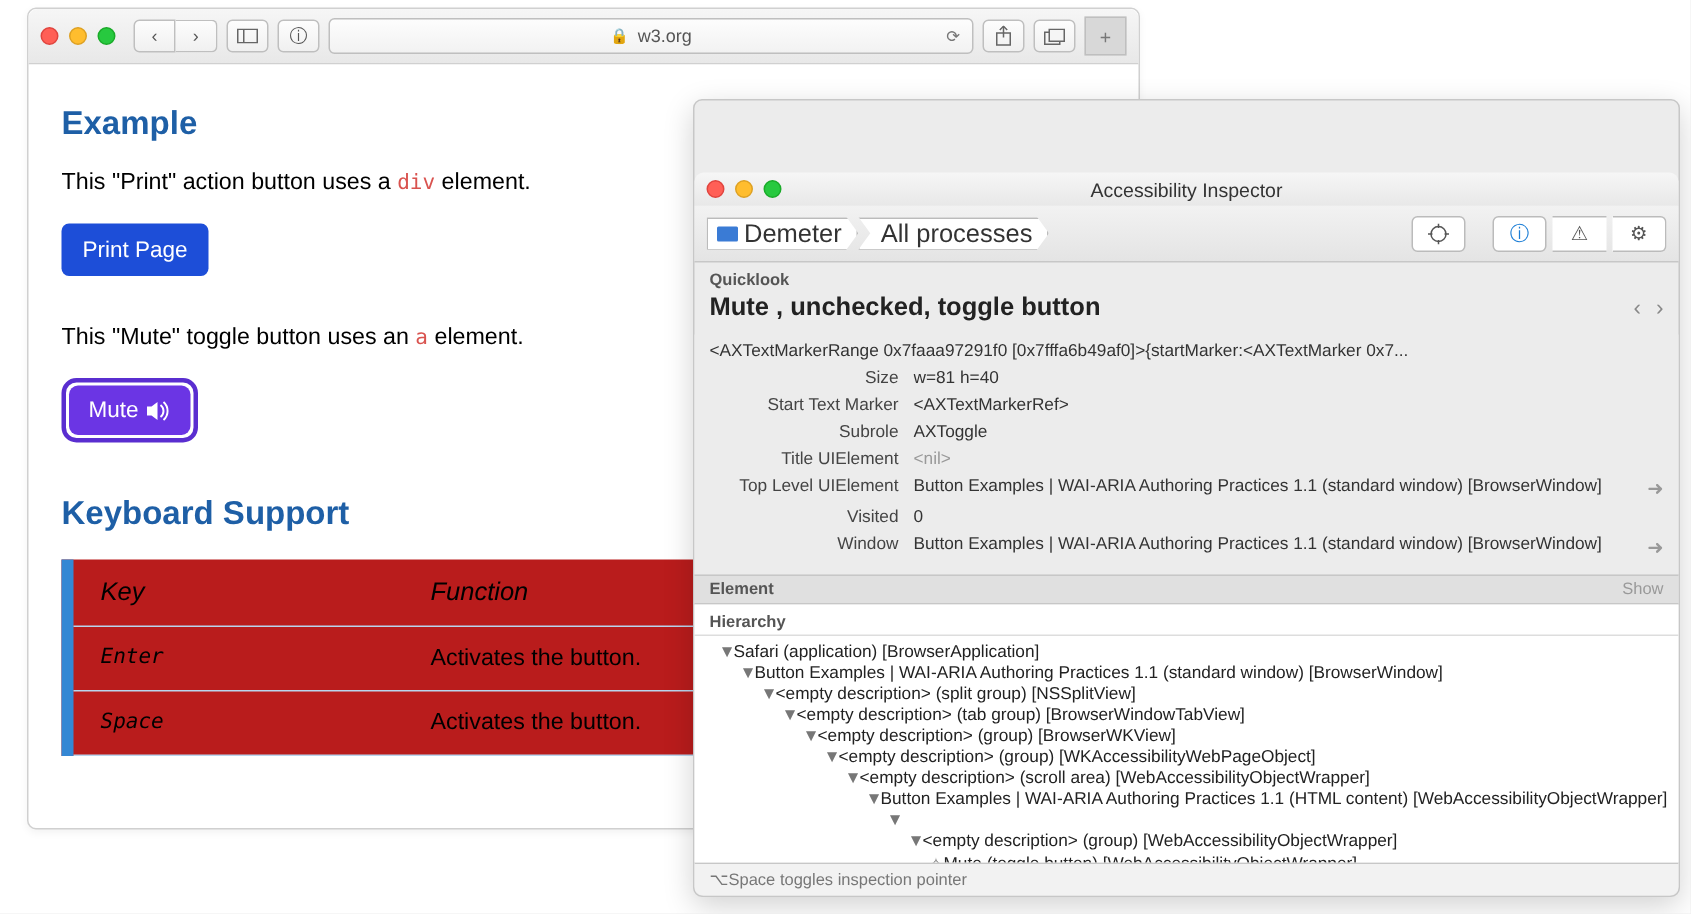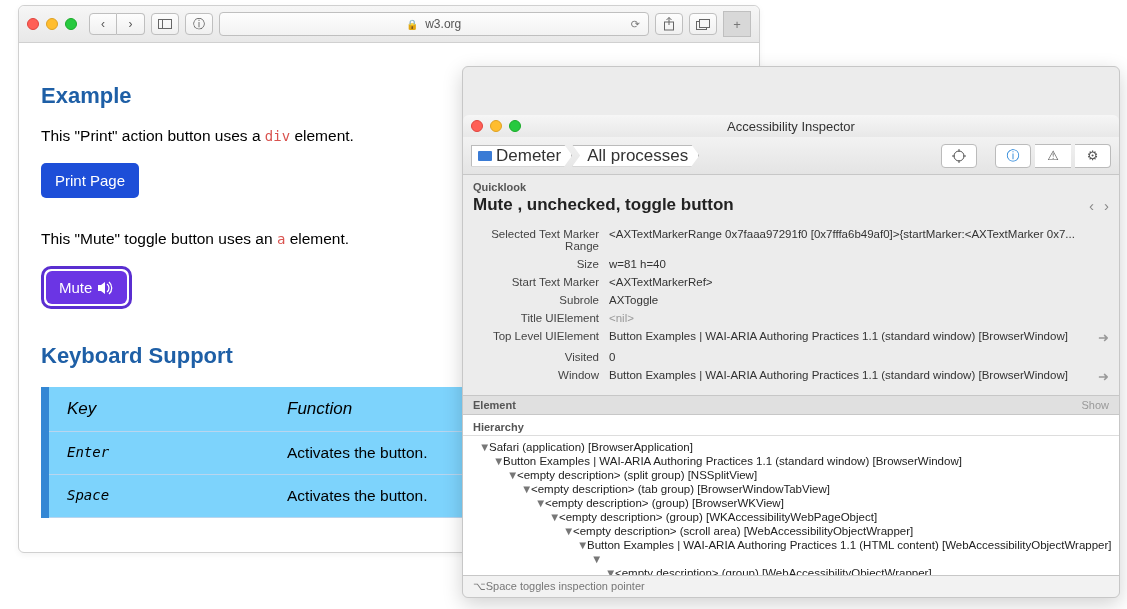--- a/index.html
+++ b/index.html
@@ -72,21 +72,21 @@
   .addr .reload { position: absolute; right: 8px; color: #777; font-size: 11px; }
   .new-tab {
     width: 28px; height: 26px;
     background: #d8d8d8;
     border: 1px solid #bfbfbf;
     border-radius: 0;
     color: #777;
     display:flex;align-items:center;justify-content:center;
   }
   .page {
-    padding: 30px 22px;
+    padding: 16px 22px;
     font-size: 15.5px;
     color: #000;
   }
   .page h2 { color: #1e5fa6; font-weight: 600; font-size: 22px; margin: 10px 0 18px; }
   .page p { margin: 10px 0 18px; }
   .tag { font-family: Menlo, monospace; color: #d9534f; font-size: 14px; }
   .btn-print {
     background: #1d4ed8;
     color: #fff;
     border: none;
@@ -111,21 +111,21 @@
     border-radius: 6px;
     padding: 8px 13px;
     font-size: 15px;
     display:inline-flex;
     align-items:center;
     gap:6px;
   }
   .kbsupport { margin-top: 34px; }
   .kb-table {
     border-left: 8px solid #3487d4;
-    background: #7dd3fc;
+    background: #b91c1c;
     margin-top: 10px;
   }
   .kb-row { display:flex; padding: 12px 18px; border-bottom: 1px solid #b9d5ee; }
   .kb-row:last-child { border-bottom: 1px solid #b9d5ee; }
   .kb-key { width: 220px; }
   .kb-head { font-style: italic; font-size: 17px; }
   .kb-code { font-family: Menlo, monospace; font-style: italic; font-size: 14px; }
   
   
   .axi {
@@ -349,21 +349,20 @@
   <div class="ql-title">
     <h3>Mute ,  unchecked, toggle button</h3>
     <div class="ql-nav">
       <span>‹</span>
       <span>›</span>
     </div>
   </div>
 
   <div class="props" id="props-mount">
       <div class="prow">
-        <div class="pkey">Selected Text Marker Range</div>
         <div class="pval">&lt;AXTextMarkerRange 0x7faaa97291f0 [0x7fffa6b49af0]&gt;{startMarker:&lt;AXTextMarker 0x7...</div>
       </div>
       <div class="prow">
         <div class="pkey">Size</div>
         <div class="pval">w=81 h=40</div>
       </div>
       <div class="prow">
         <div class="pkey">Start Text Marker</div>
         <div class="pval">&lt;AXTextMarkerRef&gt;</div>
       </div>

